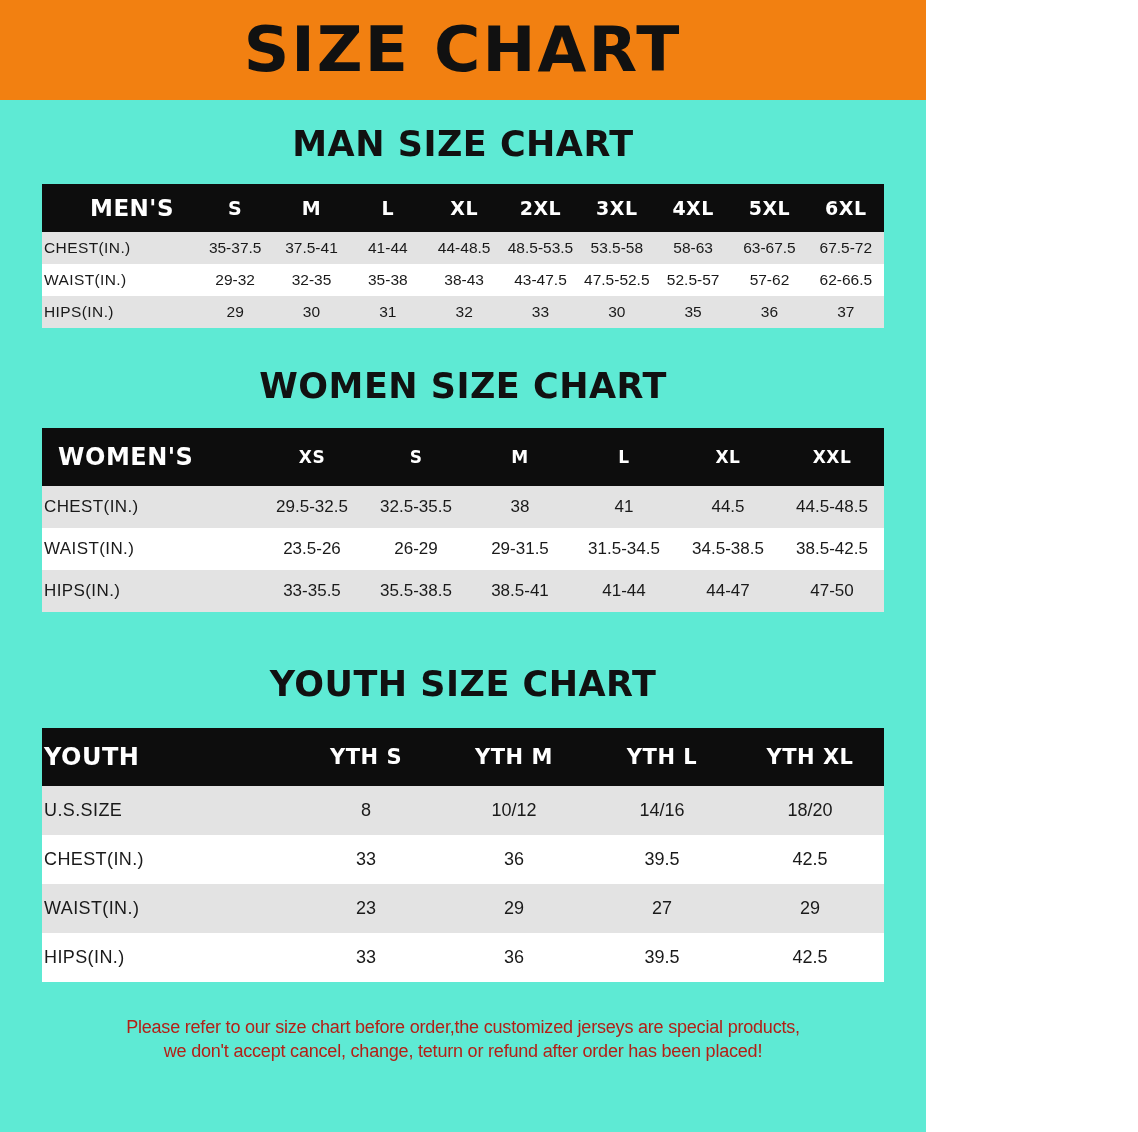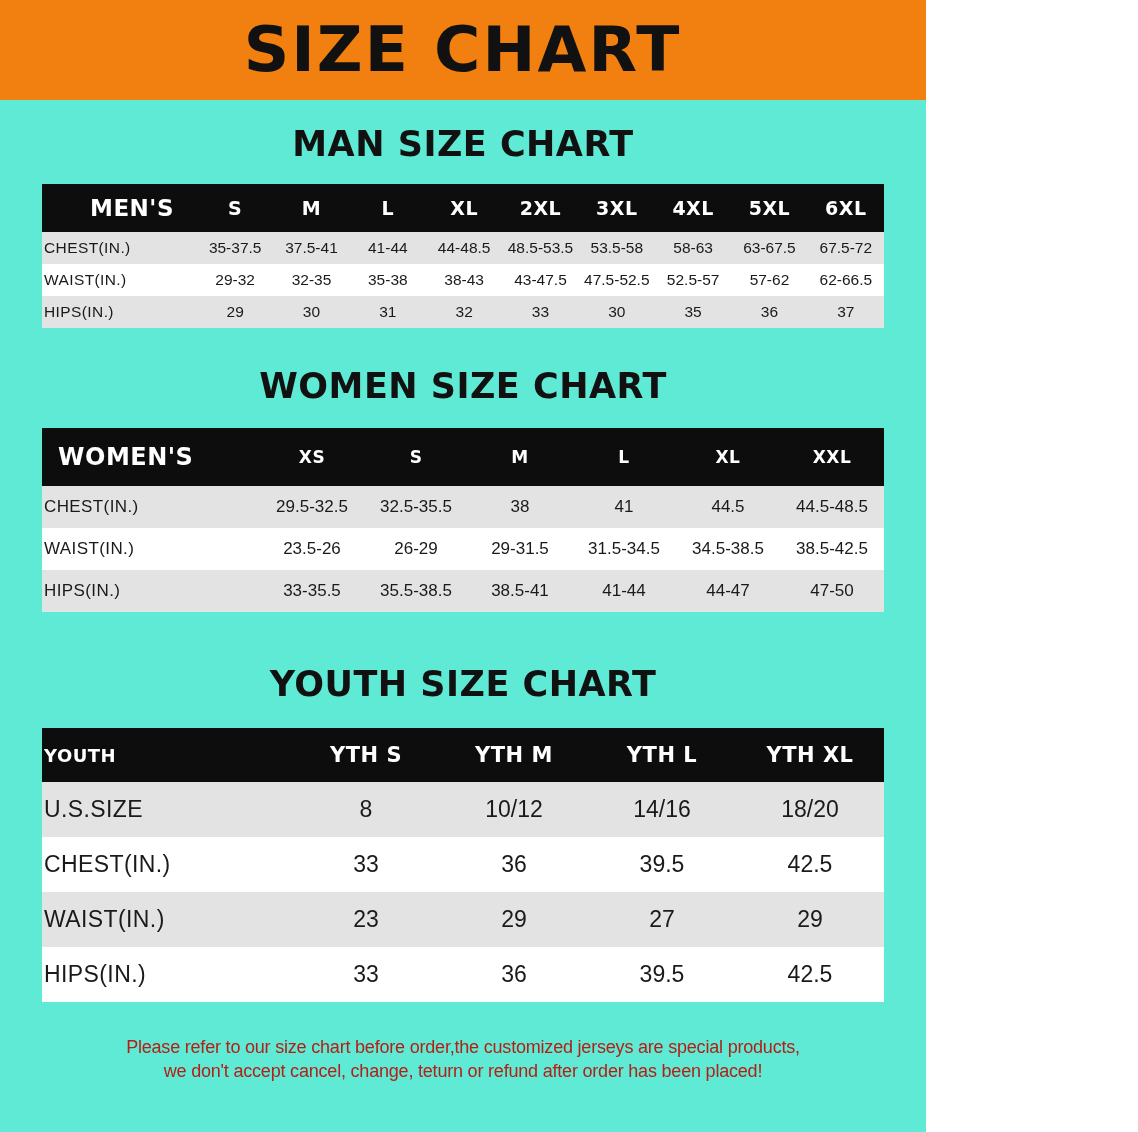--- a/index.html
+++ b/index.html
@@ -97,22 +97,22 @@
   #men-table col.c0 { width: 155px; }
 
   
   #women-table thead th { font-size: 17px; padding: 15px 2px; }
   #women-table thead th.label-col { font-size: 24px; padding-left: 16px; }
   #women-table tbody td { font-size: 17px; padding: 11px 2px; }
   #women-table col.c0 { width: 218px; }
 
   
   #youth-table thead th { font-size: 21px; padding: 15px 2px; }
-  #youth-table thead th.label-col { font-size: 18px; margin-left: 18px; }
-  #youth-table tbody td { font-size: 23px; padding: 14px 2px; }
+  #youth-table thead th.label-col { font-size: 24px; margin-left: 18px; }
+  #youth-table tbody td { font-size: 18px; padding: 14px 2px; }
   #youth-table col.c0 { width: 250px; }
   #youth-table tbody tr.row-alt { background: #e3e3e3; }
 
   
   .note {
     margin: 34px 36px 0 36px;
     color: #b32017;
     font-family: "Liberation Sans", sans-serif;
     font-size: 18px;
     line-height: 1.33;

